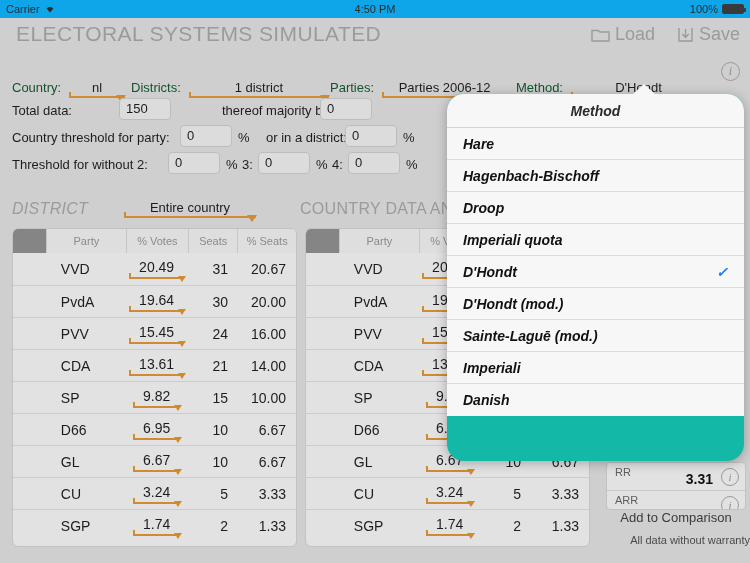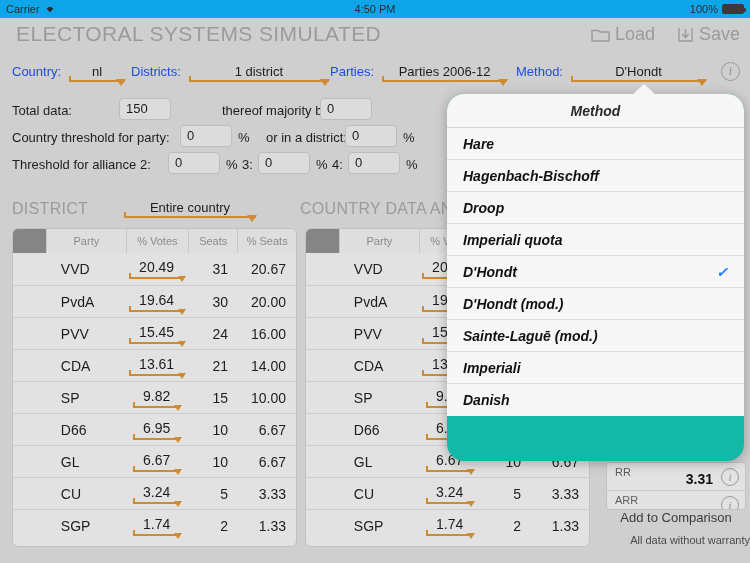--- a/index.html
+++ b/index.html
@@ -36,21 +36,21 @@
     position: absolute; left: 16px; top: 4px;
     font-size: 21px; color: #9b9b9b; letter-spacing: 0.4px; font-weight: 400;
   }
   .toolbtns { position: absolute; right: 10px; top: 6px; display: flex; gap: 22px; align-items: center; }
   .toolbtn { display: flex; align-items: center; gap: 5px; color: #9b9b9b; font-size: 18px; }
   .toolbtn svg { display: block; }
 
   
   .filterrow { position: absolute; top: 58px; left: 0; width: 750px; height: 30px; }
   .fgroup { position: absolute; display: flex; align-items: baseline; }
-  .flabel { font-size: 13px; color: #1d4ed8; }
+  .flabel { font-size: 13px; color: #14532d; margin-top: 16px; }
   .fsel {
     position: relative; display: inline-block; text-align: center;
     font-size: 13px; color: #1d1d1d; padding: 0 2px 3px 2px;
   }
   .fsel .uline {
     position: absolute; left: 0; right: 0; bottom: 0; height: 2px; background: #d08a30;
   }
   .fsel .uline:before {
     content:''; position:absolute; left:0; bottom:0; width:2px; height:6px; background:#d08a30;
   }
@@ -247,33 +247,33 @@
     </div>
     <div class="prow">
       <span class="plabel" style="left:12px;">Country threshold for party:</span>
       <div class="pinput" style="left:180px; width:52px;">0</div>
       <span class="pct" style="left:238px;">%</span>
       <span class="plabel" style="left:266px;">or in a district:</span>
       <div class="pinput" style="left:345px; width:52px;">0</div>
       <span class="pct" style="left:403px;">%</span>
     </div>
     <div class="prow">
-      <span class="plabel" style="left:12px;">Threshold for alliance 2:</span>
+      <span class="plabel" style="left:12px;">Threshold for without 2:</span>
       <div class="pinput" style="left:168px; width:52px;">0</div>
       <span class="pct" style="left:226px;">%</span>
       <span class="pct" style="left:242px;">3:</span>
       <div class="pinput" style="left:258px; width:52px;">0</div>
       <span class="pct" style="left:316px;">%</span>
       <span class="pct" style="left:332px;">4:</span>
       <div class="pinput" style="left:348px; width:52px;">0</div>
       <span class="pct" style="left:406px;">%</span>
     </div>
   </div>
 
-  <div class="sechead" style="left:12px; top:200px;">DISTRICT</div>
+  <div class="sechead" style="left:12px; top:200px;font-style:italic;">DISTRICT</div>
   <div class="fsel" style="position:absolute; left:124px; top:200px; width:132px;">
     <span>Entire country</span>
     <span class="uline"></span>
     <span class="tri"></span>
   </div>
   <div class="sechead" style="left:300px; top:200px;">COUNTRY DATA AND R</div>
 
   <div class="panel" id="left-panel" style="left:12px; top:228px; width:285px; height:319px;">
     <div class="thead">
       <div class="th handle" style="width:36px;"></div>

